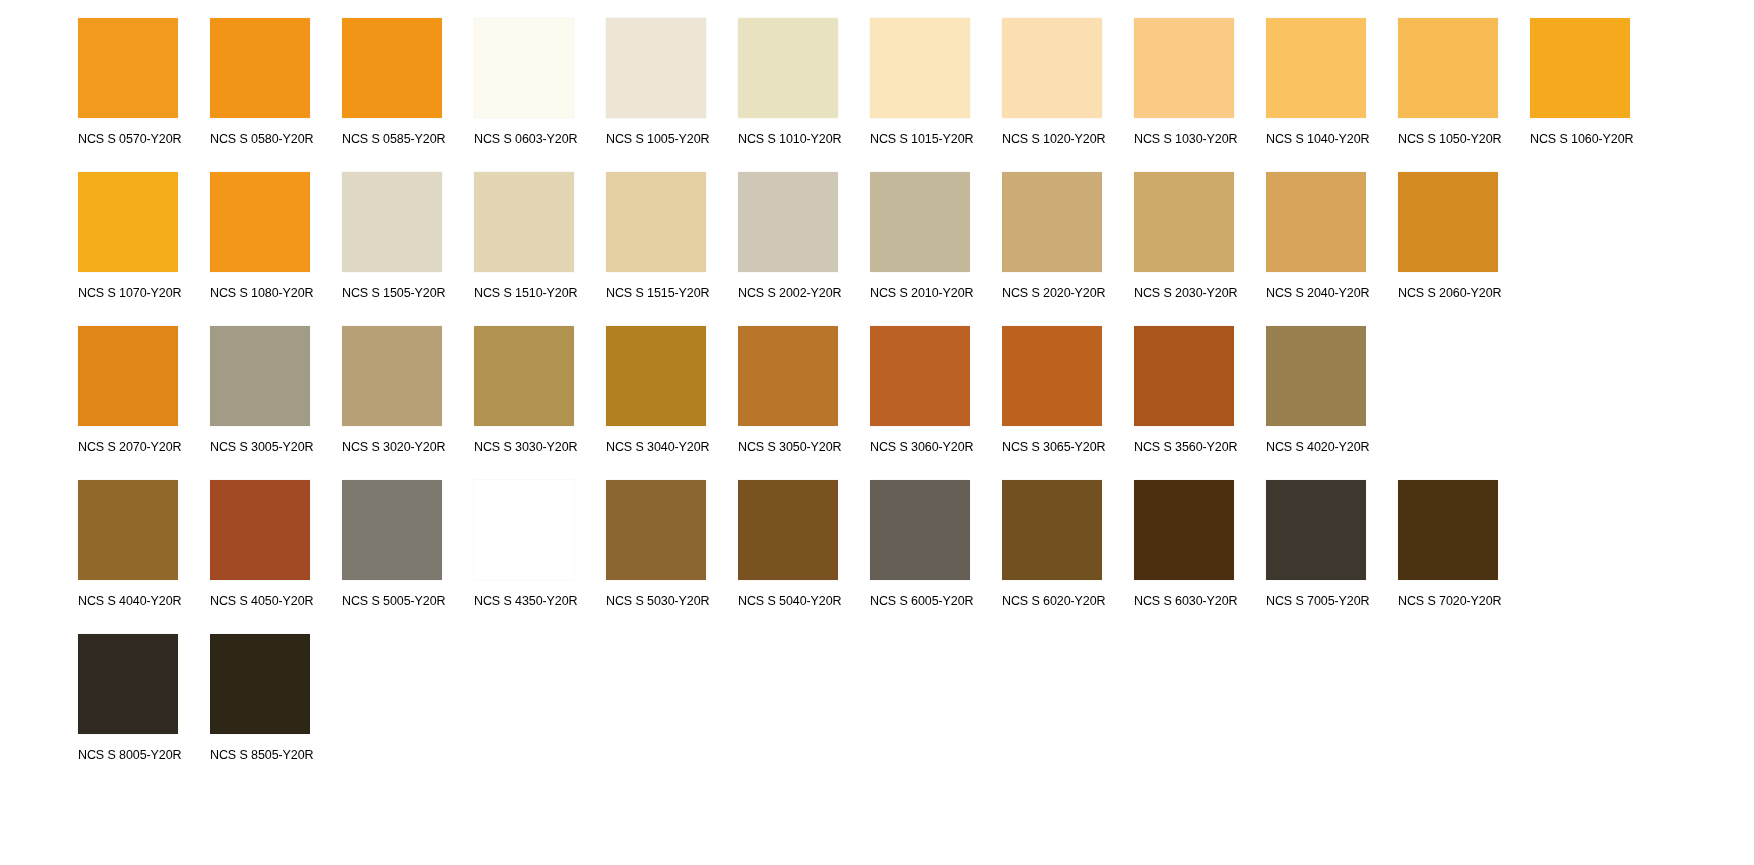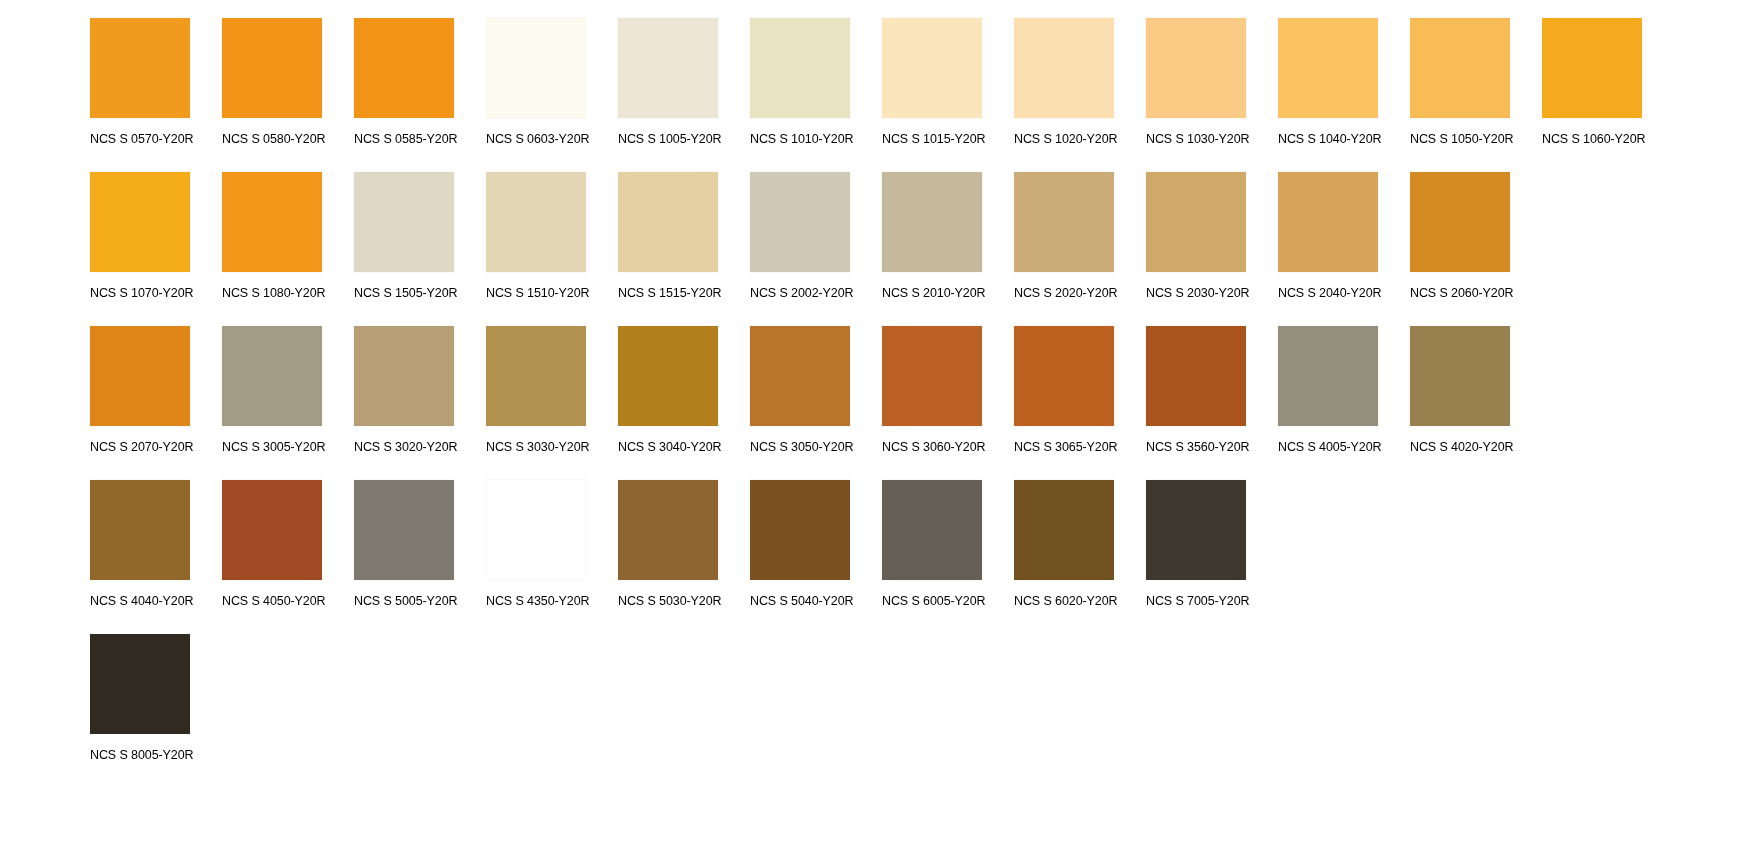--- a/index.html
+++ b/index.html
@@ -17,21 +17,21 @@
   }
   #palette-grid {
     position: relative;
     width: 1754px;
     padding: 18px 0 0 0;
   }
   .swatch-row {
     display: flex;
     flex-direction: row;
     align-items: flex-start;
-    margin: 0 0 0 12px;
+    margin: 0 0 0 0;
     padding: 0 0 0 78px;
     height: 154px;
   }
   .swatch-cell {
     width: 118px;
     margin-right: 14px;
     display: flex;
     flex-direction: column;
     align-items: flex-start;
   }
@@ -183,24 +183,20 @@
       </div>
       <div class="swatch-cell">
         <div class="swatch-chip" title="NCS S 3065-Y20R" style="background-color: rgb(189, 97, 31);"></div>
         <div class="swatch-label">NCS S 3065-Y20R</div>
       </div>
       <div class="swatch-cell">
         <div class="swatch-chip" title="NCS S 3560-Y20R" style="background-color: rgb(169, 85, 29);"></div>
         <div class="swatch-label">NCS S 3560-Y20R</div>
       </div>
       <div class="swatch-cell">
-        <div class="swatch-chip" title="NCS S 4005-Y20R" style="background-color: rgb(148, 142, 125);"></div>
-        <div class="swatch-label">NCS S 4005-Y20R</div>
-      </div>
-      <div class="swatch-cell">
         <div class="swatch-chip" title="NCS S 4020-Y20R" style="background-color: rgb(152, 128, 79);"></div>
         <div class="swatch-label">NCS S 4020-Y20R</div>
       </div>
     </div>
     <div class="swatch-row">
       <div class="swatch-cell">
         <div class="swatch-chip" title="NCS S 4040-Y20R" style="background-color: rgb(146, 103, 42);"></div>
         <div class="swatch-label">NCS S 4040-Y20R</div>
       </div>
       <div class="swatch-cell">
@@ -225,23 +221,35 @@
       </div>
       <div class="swatch-cell">
         <div class="swatch-chip" title="NCS S 6005-Y20R" style="background-color: rgb(102, 95, 85);"></div>
         <div class="swatch-label">NCS S 6005-Y20R</div>
       </div>
       <div class="swatch-cell">
         <div class="swatch-chip" title="NCS S 6020-Y20R" style="background-color: rgb(112, 81, 31);"></div>
         <div class="swatch-label">NCS S 6020-Y20R</div>
       </div>
       <div class="swatch-cell">
+        <div class="swatch-chip" title="NCS S 6030-Y20R" style="background-color: rgb(76, 46, 16);"></div>
+        <div class="swatch-label">NCS S 6030-Y20R</div>
+      </div>
+      <div class="swatch-cell">
         <div class="swatch-chip" title="NCS S 7005-Y20R" style="background-color: rgb(62, 55, 45);"></div>
         <div class="swatch-label">NCS S 7005-Y20R</div>
       </div>
+      <div class="swatch-cell">
+        <div class="swatch-chip" title="NCS S 7020-Y20R" style="background-color: rgb(74, 50, 19);"></div>
+        <div class="swatch-label">NCS S 7020-Y20R</div>
+      </div>
     </div>
     <div class="swatch-row">
       <div class="swatch-cell">
         <div class="swatch-chip" title="NCS S 8005-Y20R" style="background-color: rgb(48, 42, 32);"></div>
         <div class="swatch-label">NCS S 8005-Y20R</div>
+      </div>
+      <div class="swatch-cell">
+        <div class="swatch-chip" title="NCS S 8505-Y20R" style="background-color: rgb(46, 39, 24);"></div>
+        <div class="swatch-label">NCS S 8505-Y20R</div>
       </div>
     </div>
   </div>
 
 </body></html>

